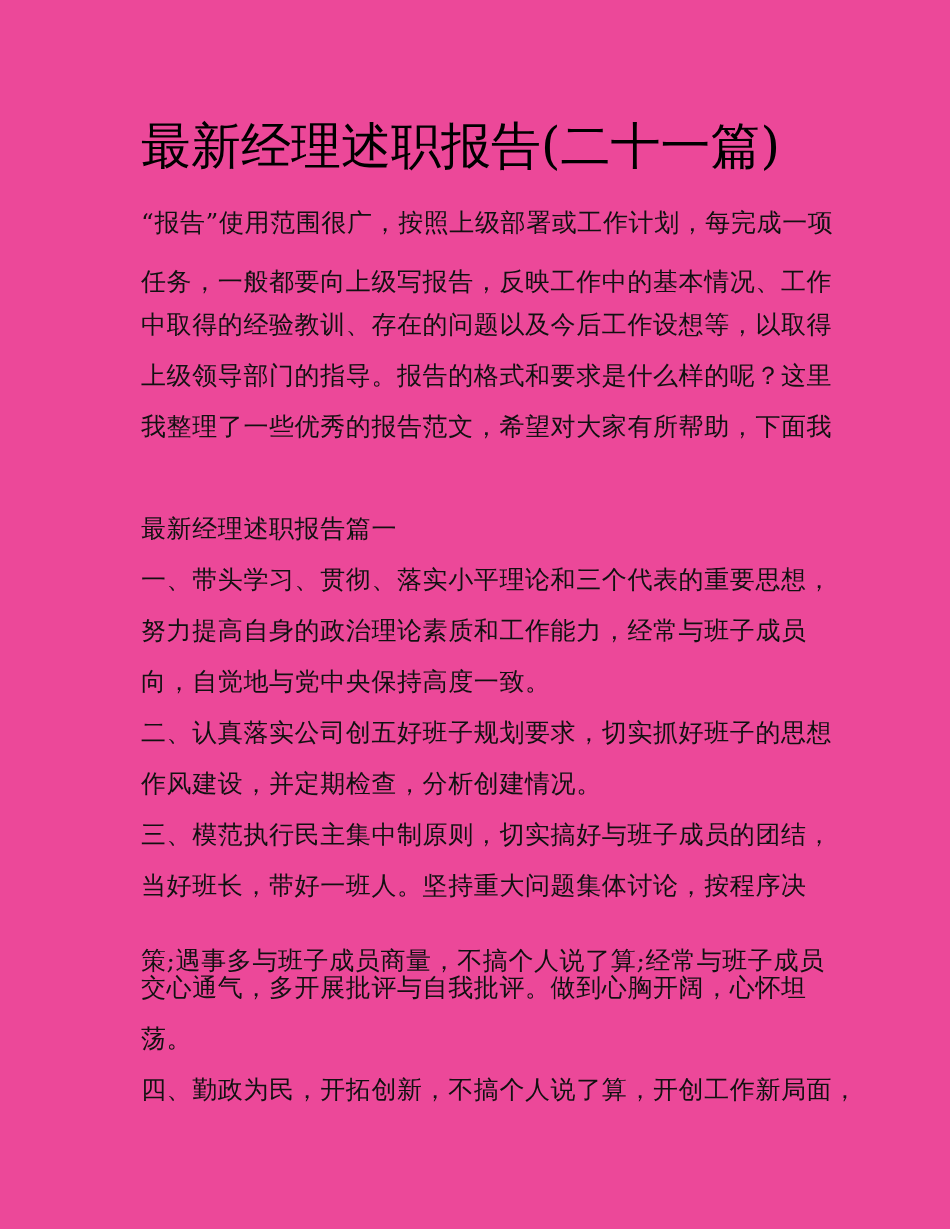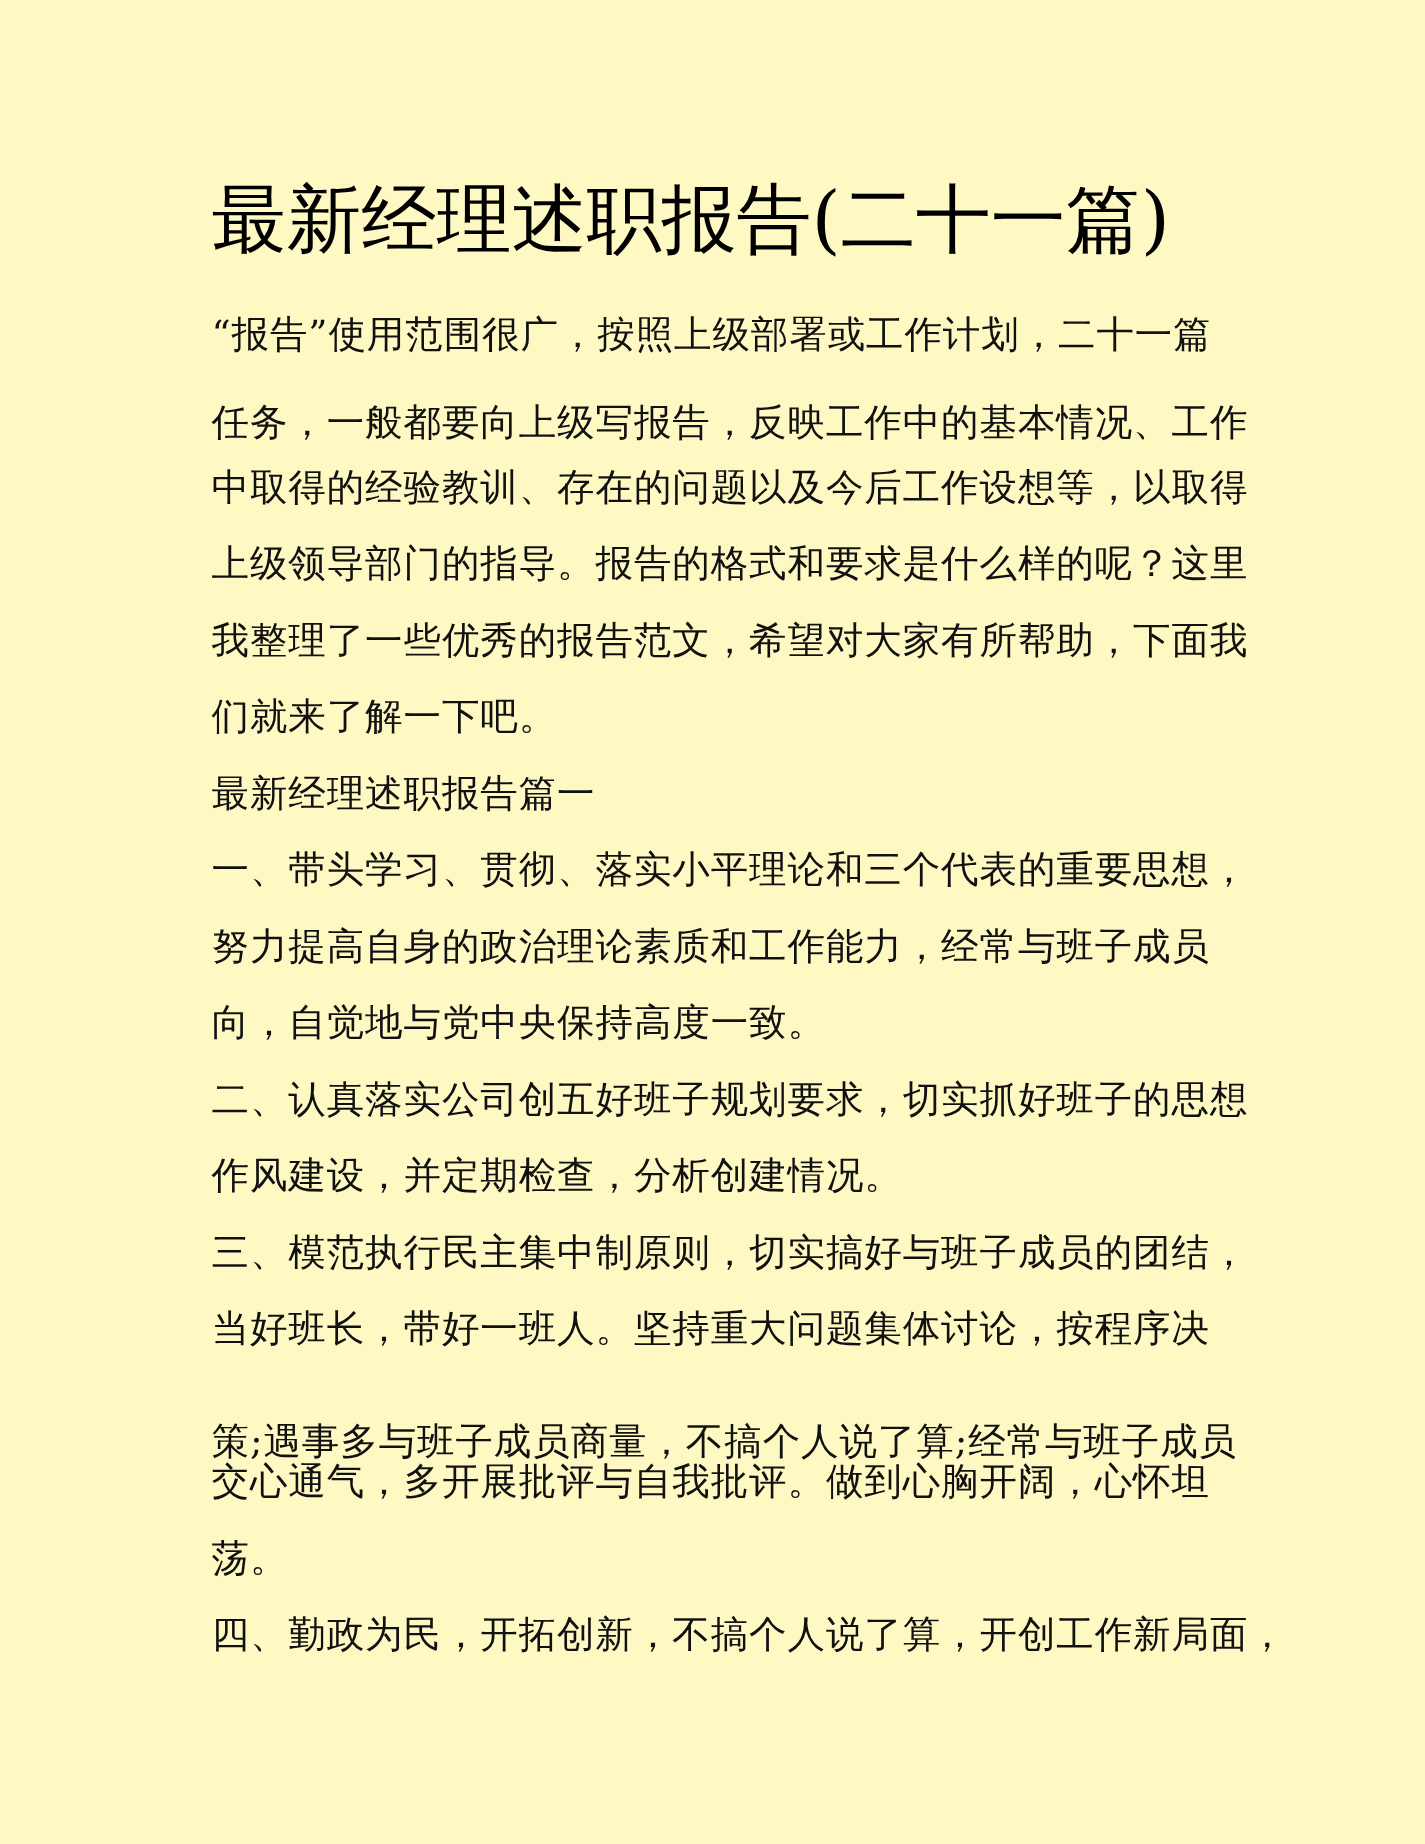--- a/index.html
+++ b/index.html
@@ -1,35 +1,34 @@
 <!DOCTYPE html>
 <html><head>
   <meta charset="utf-8">
   <style>
     html, body { margin: 0; padding: 0; background: #ffffff; }
     body { width: 950px; height: 1229px; position: relative; overflow: hidden;
            font-family: "DejaVu Serif", "Liberation Serif", serif; color: #111; }
-    .page { position: absolute; left: 0; top: 0; width: 950px; height: 1229px; background: #fef9c3; }
+    .page { position: absolute; left: 0; top: 0; width: 950px; height: 1229px; background: #ec4899; }
     .title { position: absolute; left: 141px; top: 114px; font-size: 50px; line-height: 64px;
              white-space: nowrap; letter-spacing: 0px; font-weight: normal; color: #000; }
     .line { position: absolute; left: 141px; font-size: 25px; line-height: 34px; white-space: nowrap;
             color: #111; letter-spacing: 0.6px; }
   </style>
 </head>
 <body>
 
 <div class="page">
   <div class="title">最新经理述职报告(二十一篇)</div>
 
-  <div class="line" style="top:206px">“报告”使用范围很广，按照上级部署或工作计划，二十一篇</div>
+  <div class="line" style="top:206px">“报告”使用范围很广，按照上级部署或工作计划，每完成一项</div>
   <div class="line" style="top:265px">任务，一般都要向上级写报告，反映工作中的基本情况、工作</div>
   <div class="line" style="top:308px">中取得的经验教训、存在的问题以及今后工作设想等，以取得</div>
   <div class="line" style="top:359px">上级领导部门的指导。报告的格式和要求是什么样的呢？这里</div>
   <div class="line" style="top:410px">我整理了一些优秀的报告范文，希望对大家有所帮助，下面我</div>
-  <div class="line" style="top:461px">们就来了解一下吧。</div>
   <div class="line" style="top:563px">一、带头学习、贯彻、落实小平理论和三个代表的重要思想，</div>
   <div class="line" style="top:512px">最新经理述职报告篇一</div>
   <div class="line" style="top:614px">努力提高自身的政治理论素质和工作能力，经常与班子成员</div>
   <div class="line" style="top:665px">向，自觉地与党中央保持高度一致。</div>
   <div class="line" style="top:716px">二、认真落实公司创五好班子规划要求，切实抓好班子的思想</div>
   <div class="line" style="top:767px">作风建设，并定期检查，分析创建情况。</div>
   <div class="line" style="top:818px">三、模范执行民主集中制原则，切实搞好与班子成员的团结，</div>
   <div class="line" style="top:869px">当好班长，带好一班人。坚持重大问题集体讨论，按程序决</div>
   <div class="line" style="top:944px">策;遇事多与班子成员商量，不搞个人说了算;经常与班子成员</div>
   <div class="line" style="top:971px">交心通气，多开展批评与自我批评。做到心胸开阔，心怀坦</div>

